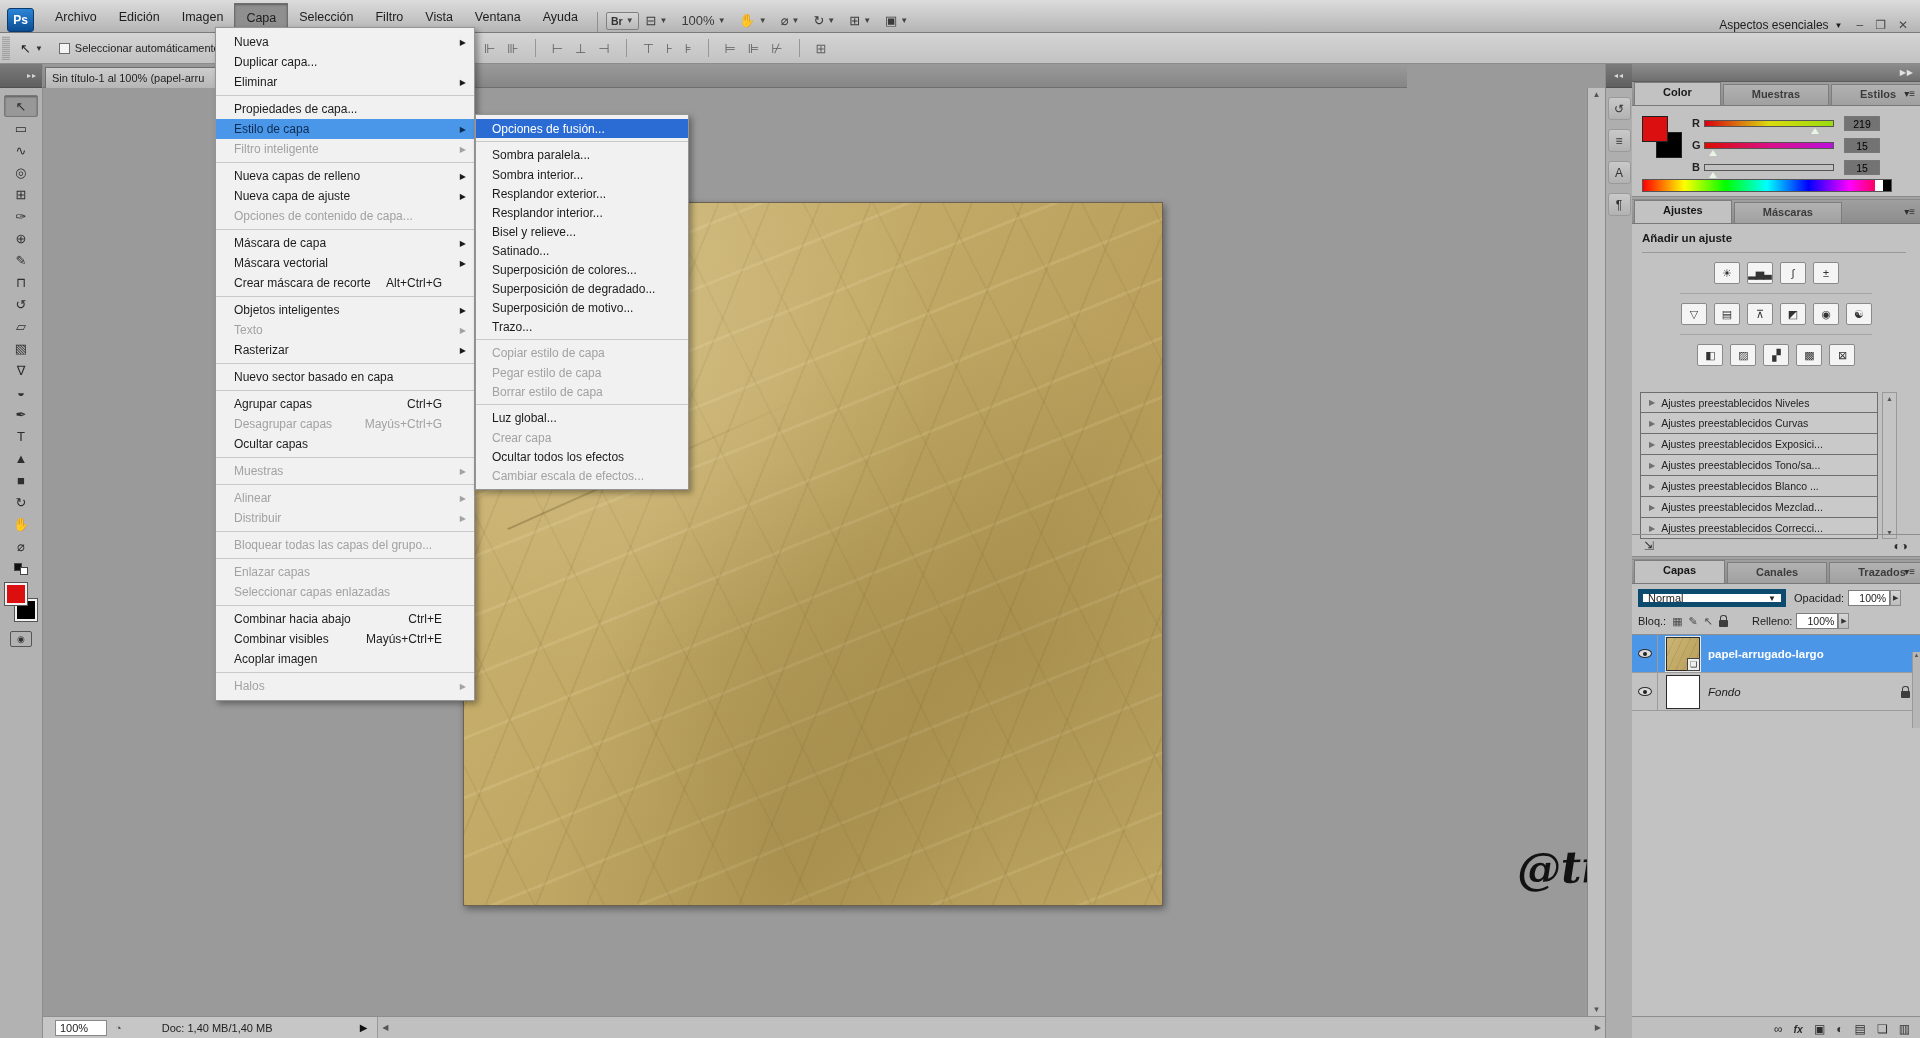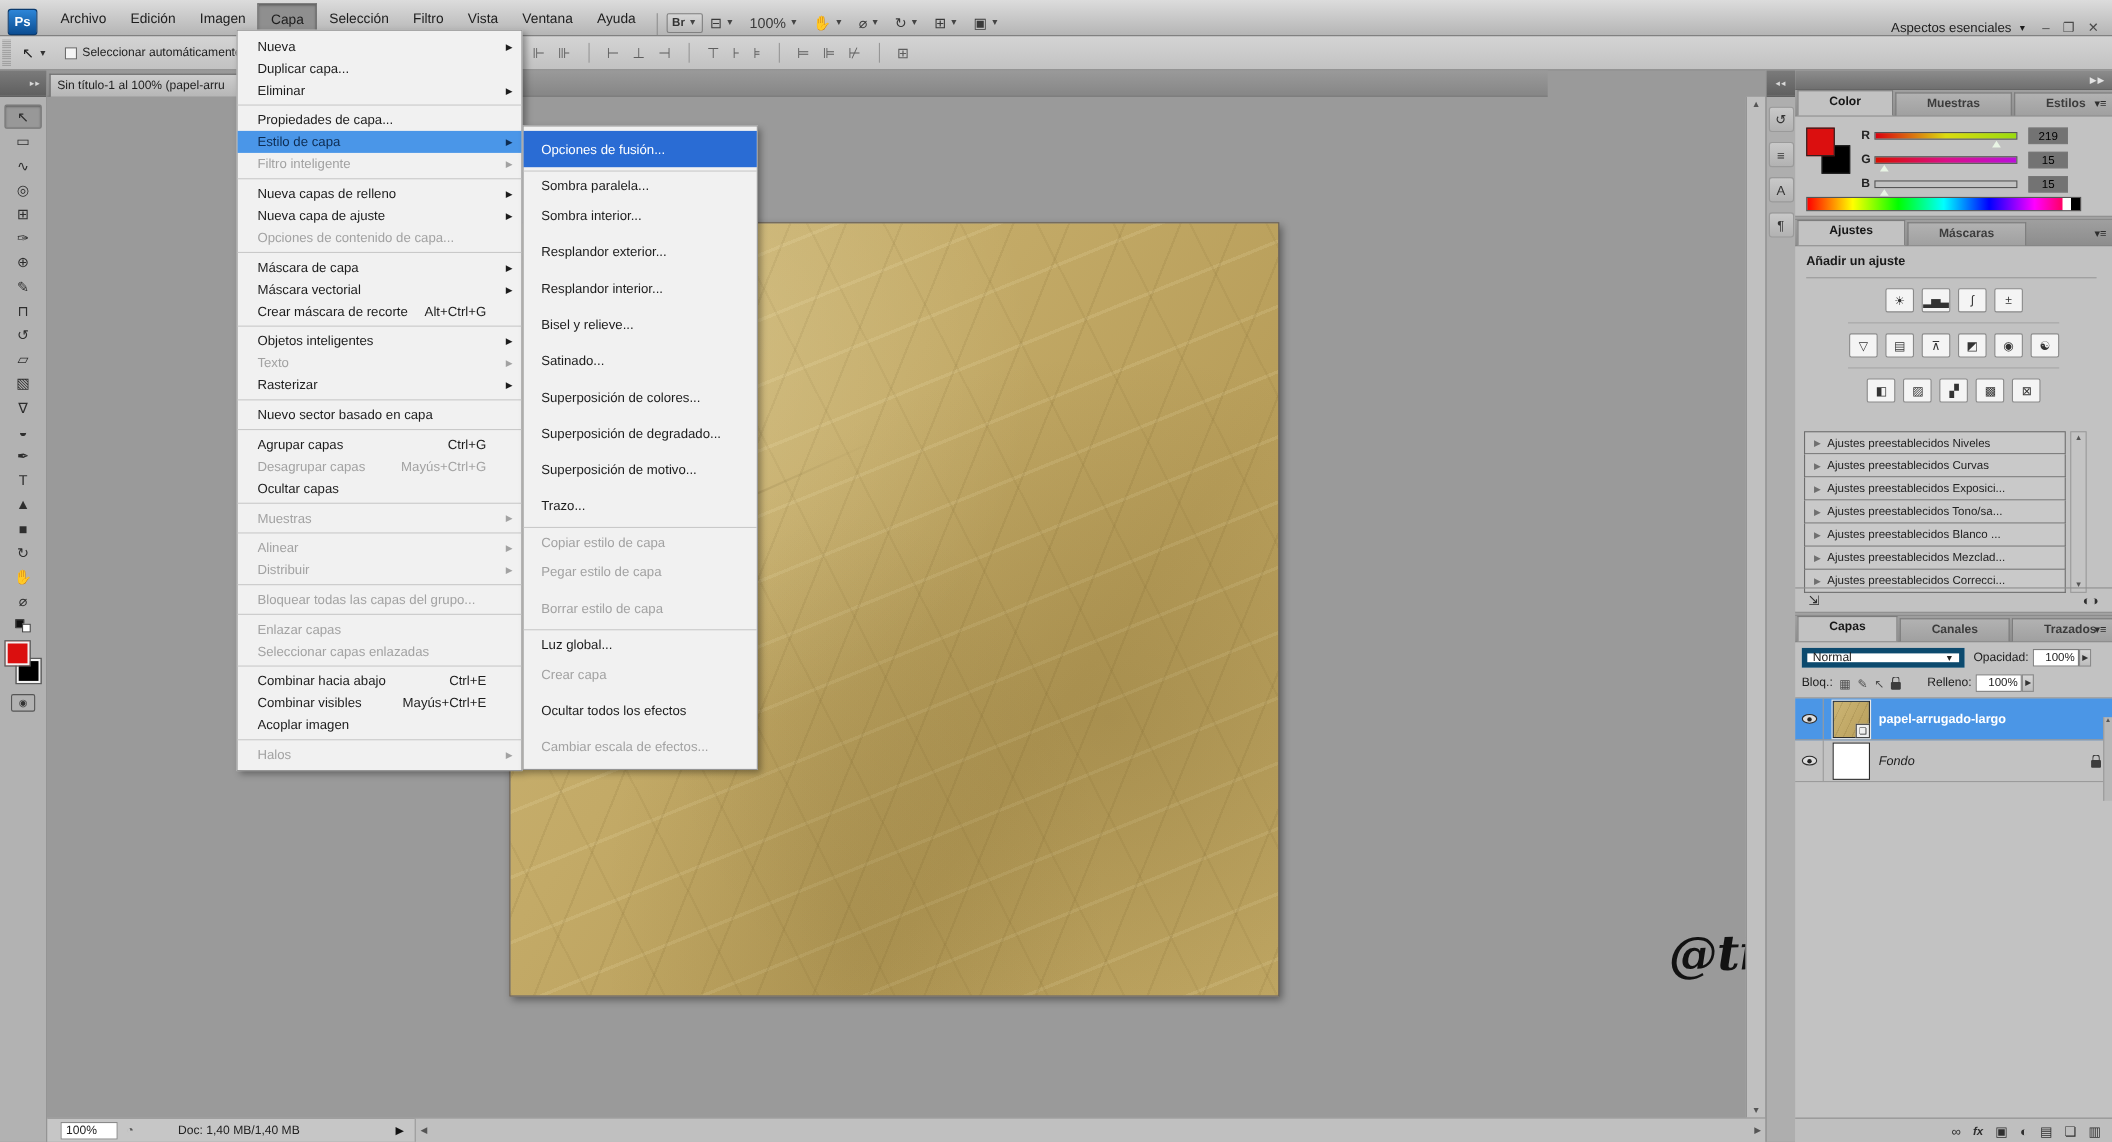--- a/index.html
+++ b/index.html
@@ -104,21 +104,21 @@
   .status-arrow { font-size:10px; margin:0 10px 0 55px; color:#111; }
   .hscroll { flex:1; height:100%; background:#c0c0c0; border-left:1px solid #999;
     display:flex; align-items:center; justify-content:space-between; font-size:8px; color:#555; padding:0 4px; }
 
   
   .menu { position:absolute; background:#f1f1f1; border:1px solid #959595;
     box-shadow:3px 3px 6px rgba(0,0,0,.35); padding:4px 0; font-size:12px; color:#1c1c1c; z-index:50; }
   .menu-capa { left:215px; top:27px; width:260px; }
   .menu-estilo { left:475px; top:114px; width:214px; }
   .mi { height:20px; display:flex; align-items:center; padding:0 8px 0 18px; position:relative; }
-  .menu-estilo .mi { height:33px; padding-left:16px; }
+  .menu-estilo .mi { height:19px; padding-left:16px; }
   .mi.sep { border-top:1px solid #c9c9c9; margin-top:3px; padding-top:3px; height:24px; }
   .mi .lab { flex:1; white-space:nowrap; overflow:hidden; }
   .mi .sc { margin-right:14px; color:#1c1c1c; }
   .mi .ar { width:10px; font-size:8px; text-align:right; }
   .mi.arrow .ar::after { content:"▶"; }
   .mi.disabled, .mi.disabled .sc { color:#a2a2a2; }
   .mi.hl { background:#4a96e8; color:#0d2c52; }
   .menu-estilo .mi.hl { background:#2a6cd4; color:#ffffff; }
 
   

